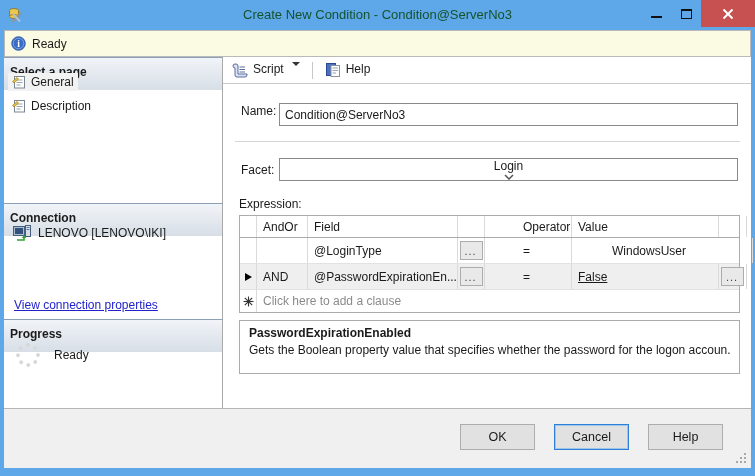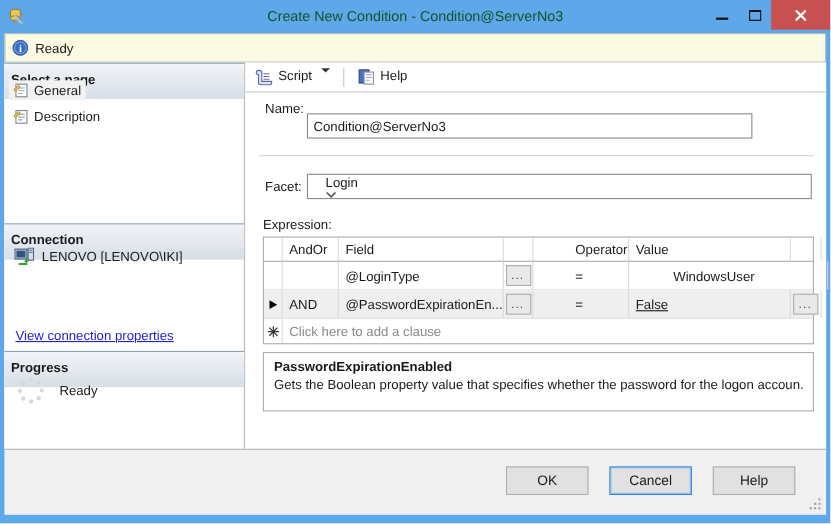--- a/index.html
+++ b/index.html
@@ -38,23 +38,23 @@
 
   .main { flex:1; position:relative; background:#fff; }
   .toolbar { height:27px; border-bottom:1px solid #C9C9C9; display:flex; align-items:center; padding-left:5px; gap:5px; }
   .tb-btn { display:flex; gap:5px; padding:2px 4px; cursor:default; }
   .caret-down { width:0; height:0; border-left:4px solid transparent; border-right:4px solid transparent; border-top:4px solid #333; margin-left:3px; }
   .tb-sep { width:1px; height:17px; background:#C8C8C8; margin:0 3px; }
 
   .form { position:absolute; top:27px; left:0; right:0; bottom:0; }
   .abs { position:absolute; }
   .lbl { font-size:12px; color:#1a1a1a; }
-  .text-input { border:1px solid #8A8A8A; height:23px; width:405px; padding:0 5px; font:12px "Liberation Sans",sans-serif; color:#1a1a1a; background:#fff; }
+  .text-input { border:1px solid #8A8A8A; height:23px; width:459px; padding:0 5px; font:12px "Liberation Sans",sans-serif; color:#1a1a1a; background:#fff; }
   .hsep { height:1px; background:#D5D5D5; }
-  .selectbox { border:1px solid #8A8A8A; height:23px; width:459px; background:#fff; display:flex; align-items:flex-start; padding:0 16px; justify-content:space-between;flex-direction:column; }
+  .selectbox { border:1px solid #8A8A8A; height:23px; width:459px; background:#fff; display:flex; align-items:center; padding:0 6px; justify-content:space-between;flex-direction:column; }
 
   
   .grid { border:1px solid #ABABAB; width:501px; background:#fff; }
   .g-row { display:flex; }
   .g-head { height:22px; border-bottom:1px solid #ABABAB; }
   .g-data { height:26px; border-bottom:1px solid #E2E2E2; }
   .g-data.alt { background:#EFEFEF; }
   .g-add { height:22px; }
   .g-cell { border-right:1px solid #DADADA; padding:4px 0 0 6px; overflow:hidden; white-space:nowrap; flex:none; }
   .c-sel { width:17px; padding:0; display:flex; align-items:center; justify-content:center; }
@@ -197,21 +197,21 @@
             <line x1="7.5" y1="6" x2="13" y2="6" stroke="#9AA6B2" stroke-width="1"></line>
             <line x1="7.5" y1="8.5" x2="13" y2="8.5" stroke="#9AA6B2" stroke-width="1"></line>
             <line x1="7.5" y1="11" x2="11" y2="11" stroke="#9AA6B2" stroke-width="1"></line>
           </svg>
           <span>Help</span>
         </div>
       </div>
 
       <div class="form">
 
-        <span class="abs lbl" style="left:18px; top:8px;">Name:</span>
+        <span class="abs lbl" style="left:18px; top:20px;">Name:</span>
         <input class="abs text-input" style="left: 56px; top: 19px;" type="text" value="Condition@ServerNo3">
 
         <div class="abs hsep" style="left:12px; top:57px; width:505px;"></div>
 
         <span class="abs lbl" style="left:18px; top:79px;">Facet:</span>
         <div class="abs selectbox" style="left:56px; top:74px;">
           <span>Login</span>
           <svg width="10" height="6" viewBox="0 0 10 6">
             <polyline points="1,1 5,5 9,1" fill="none" stroke="#555" stroke-width="1.5"></polyline>
           </svg>

